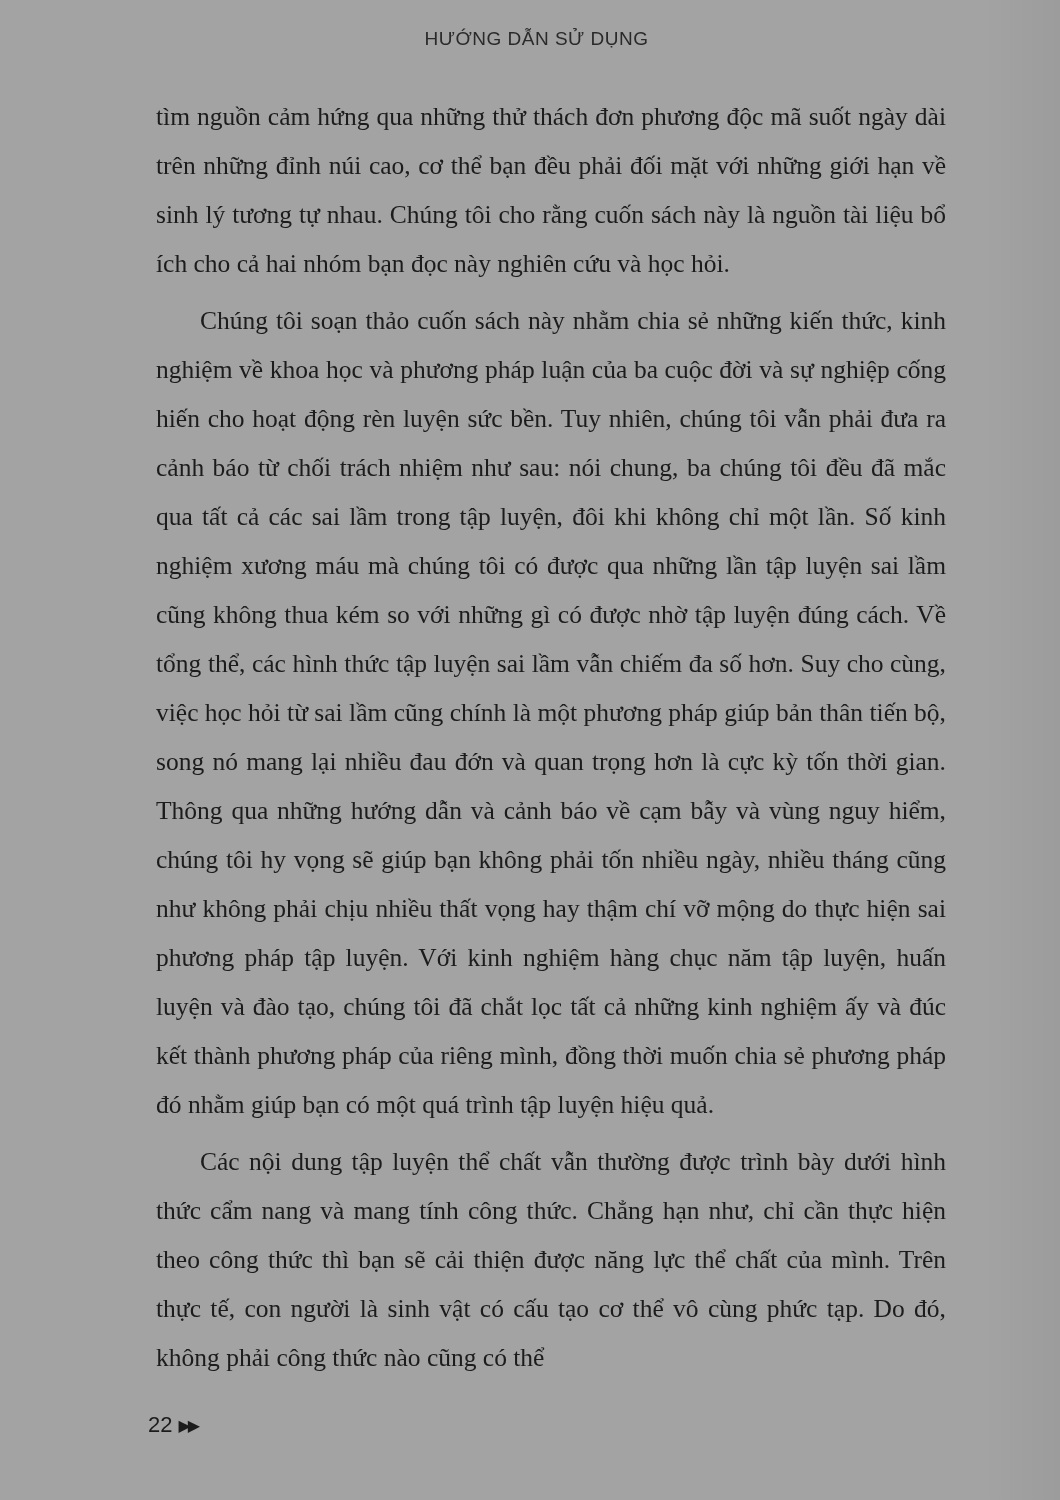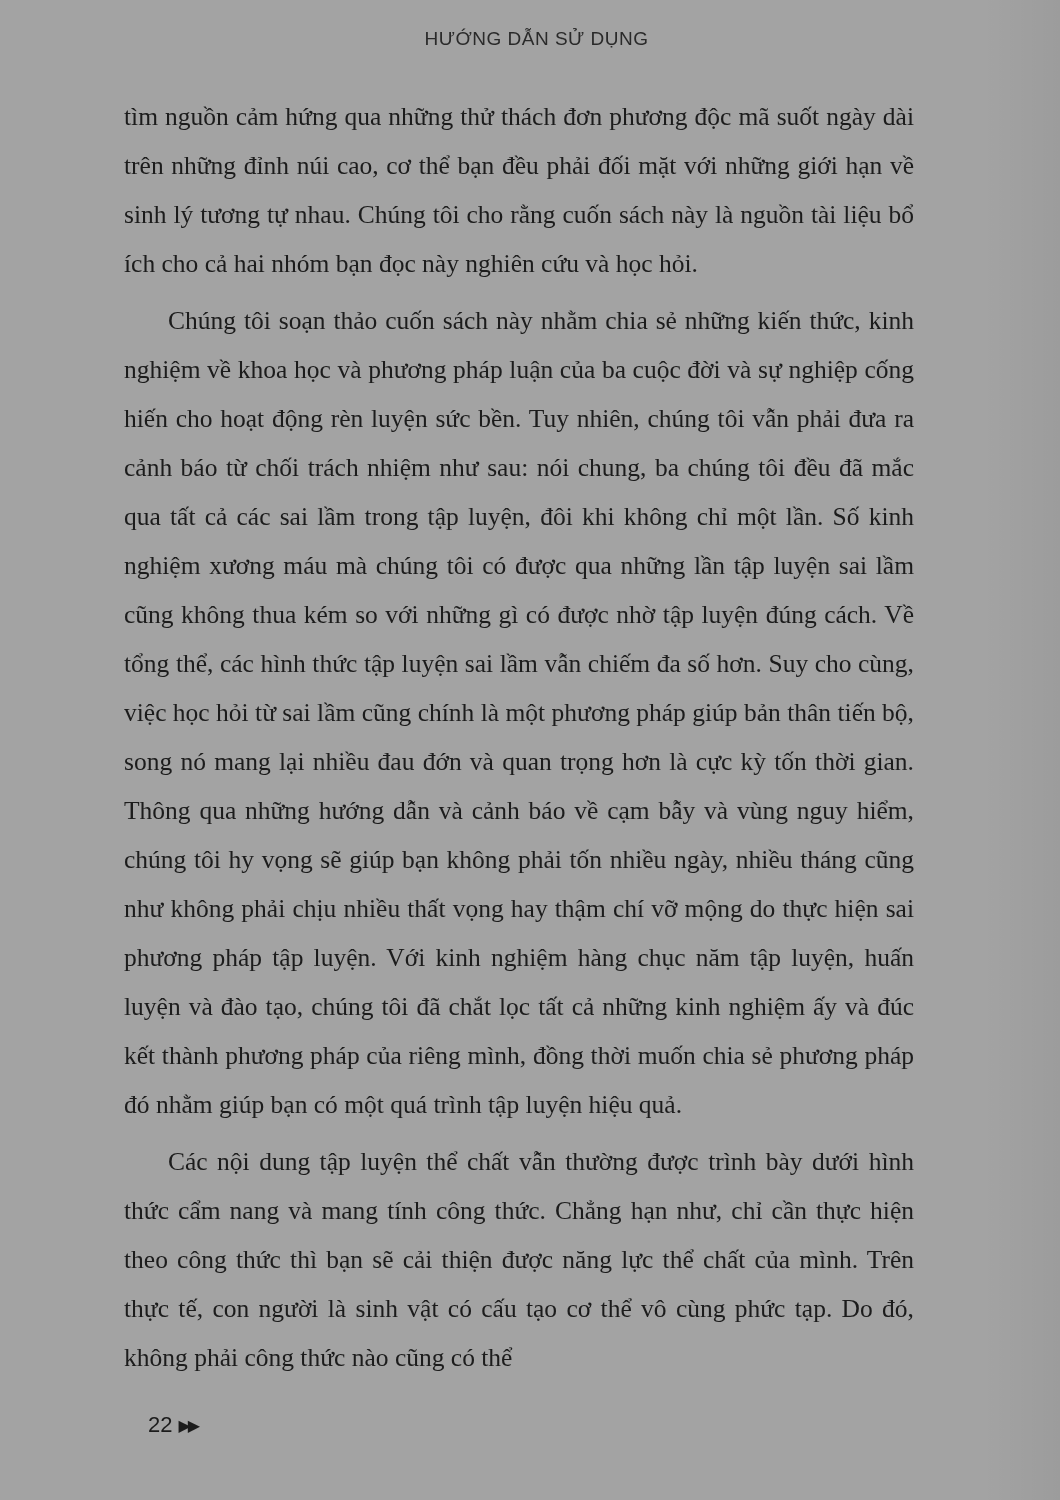--- a/index.html
+++ b/index.html
@@ -33,21 +33,21 @@
     width: 100%;
     text-align: center;
     font-family: "Liberation Sans", sans-serif;
     font-size: 19px;
     letter-spacing: 0.5px;
     color: #2a2a2a;
   }
   .content {
     position: absolute;
     top: 92px;
-    left: 124px;
+    left: 156px;
     width: 790px;
     text-align: justify;
     font-size: 25.5px;
     line-height: 49px;
   }
   .para {
     margin: 0 0 8px 0;
     text-indent: 44px;
   }
   .para.no-indent {

